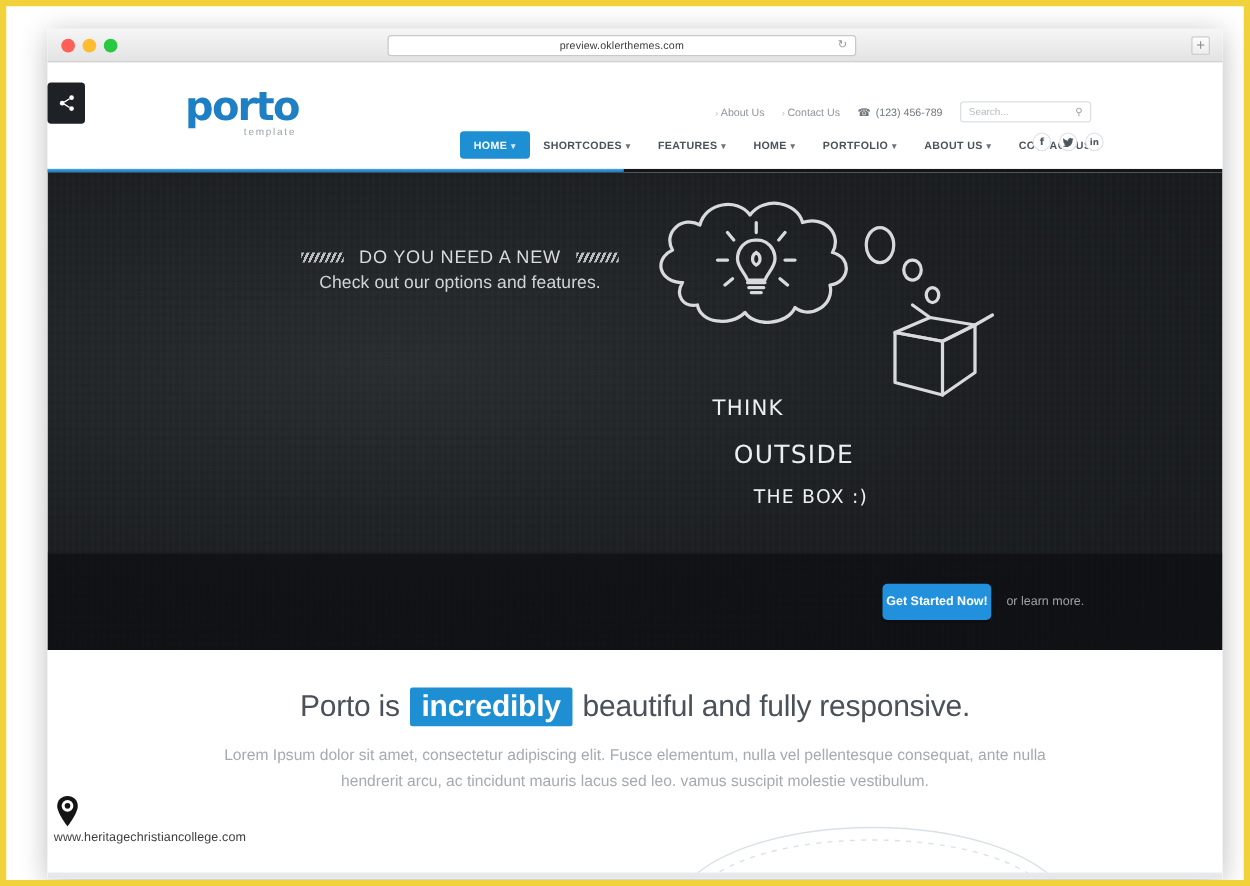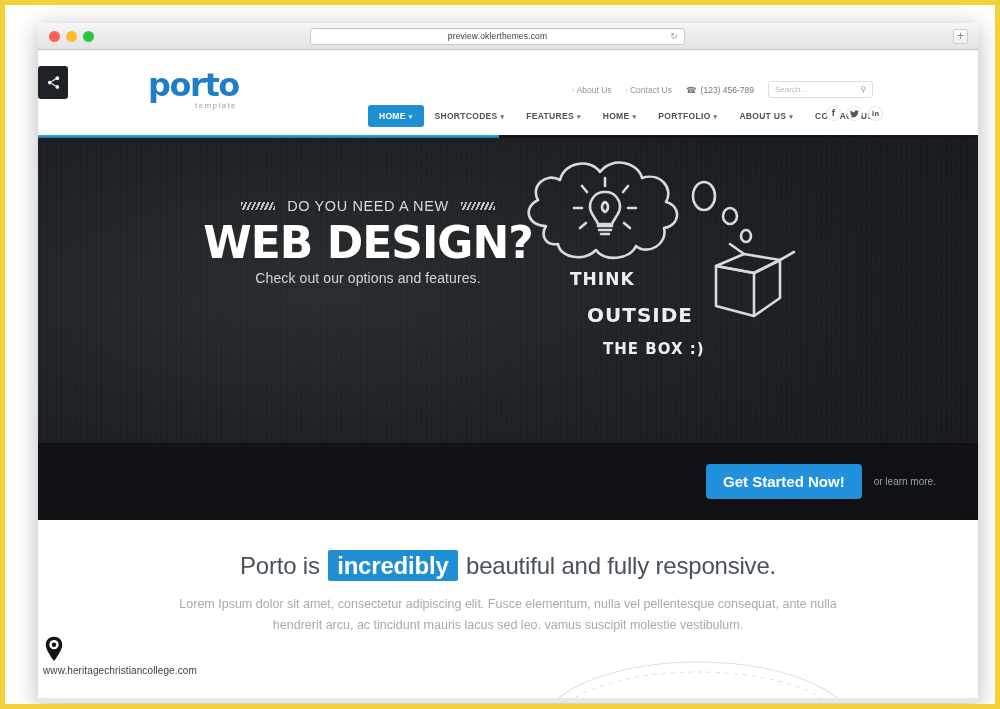--- a/index.html
+++ b/index.html
@@ -133,21 +133,21 @@
     font-family: "DejaVu Sans", sans-serif;
     font-weight: 700; font-size: 44px; color: #ffffff;
     letter-spacing: -1px; margin-top: 5px; line-height: 48px;
   }
   .hero-sub {
     color: #d2d5d8; font-size: 14px; margin-top: 3px; letter-spacing: .1px;
   }
   .chalk-svg { position: absolute; right: 180px; top: 10px; z-index: 2; }
   .chalk-text {
     position: absolute; z-index: 3; color: #eceff1;
-    font-family: "DejaVu Sans", sans-serif; font-weight: 700;
+    font-family: "DejaVu Sans", sans-serif; font-weight: 400; margin-top: 48px;
   }
   
   .cta {
     position: absolute; left: 0; right: 0; bottom: 0; height: 78px;
     background: rgba(12,14,16,0.72);
     border-top: 1px solid rgba(255,255,255,.05);
     display: flex; align-items: center; z-index: 4;
   }
   .cta-text { margin-left: 110px; }
   .cta-line1 {
@@ -157,21 +157,21 @@
   .cta-script {
     font-family: "DejaVu Serif", serif; font-style: italic;
     color: #3ea0de; font-size: 17px; letter-spacing: -.3px;
   }
   .cta-line2 { font-size: 10.5px; color: #9ba2a8; margin-top: 5px; }
   .cta-right {
     position: absolute; left: 668px; display: flex; align-items: center; gap: 12px;
   }
   .btn-primary {
     background: #2291dd; color: #fff; border: none; border-radius: 4px;
-    font-size: 15px; font-weight: 700; padding: 9px 17px;
+    font-size: 10px; font-weight: 700; padding: 9px 3px;
     font-family: "Liberation Sans", sans-serif; cursor: pointer;
     box-shadow: 0 2px 0 rgba(0,0,0,.18);
   }
   .cta-learn { font-size: 10px; color: #9ba2a8; }
   
   .section-white {
     position: relative; background: #ffffff; height: 200px; overflow: hidden;
   }
   .sec-title {
     text-align: center; padding-top: 32px;
@@ -272,21 +272,20 @@
     </div>
 
     <div class="hero">
 
       <div class="hero-copy">
         <div class="eyebrow">
           <span class="hatch"></span>
           <span>DO YOU NEED A NEW</span>
           <span class="hatch"></span>
         </div>
-        <div class="hero-title">WEB DESIGN?</div>
         <div class="hero-sub">Check out our options and features.</div>
       </div>
 
       <svg class="chalk-svg" width="290" height="230" viewBox="0 0 290 230">
         <g fill="none" stroke="#e8eaec" stroke-width="2.6" stroke-linecap="round" stroke-linejoin="round" opacity="0.92">
 
           <path d="M38 78 C20 78 14 60 30 52 C22 38 38 24 52 32 C56 14 82 10 92 24
                    C104 8 130 14 134 30 C152 24 166 40 158 54 C174 58 172 78 156 80
                    C160 96 140 108 128 98 C122 112 96 114 88 102
                    C76 114 52 110 50 96 C38 98 32 88 38 78 Z"></path>

